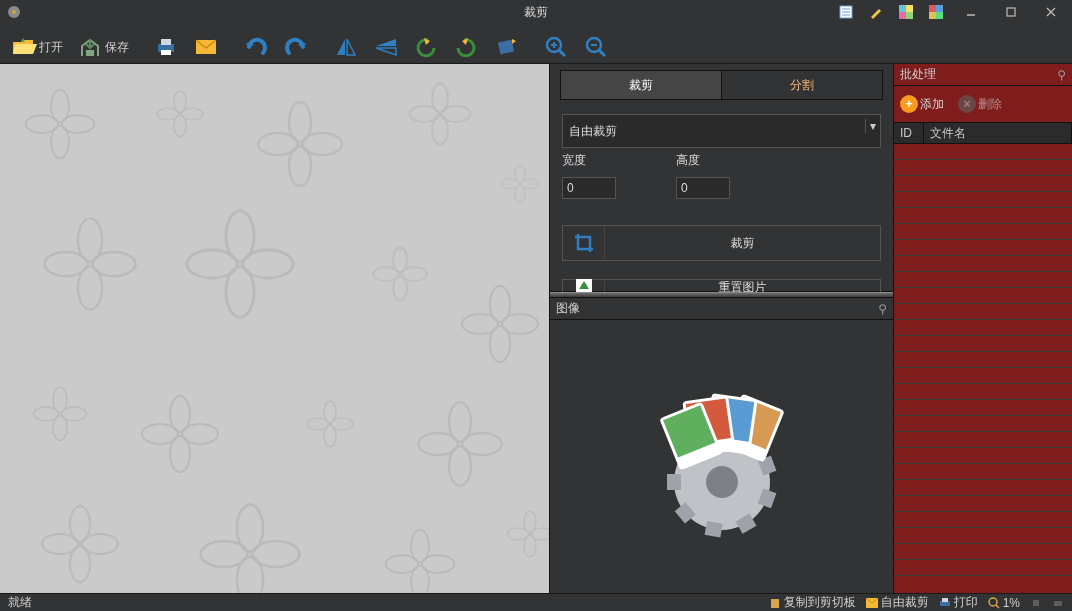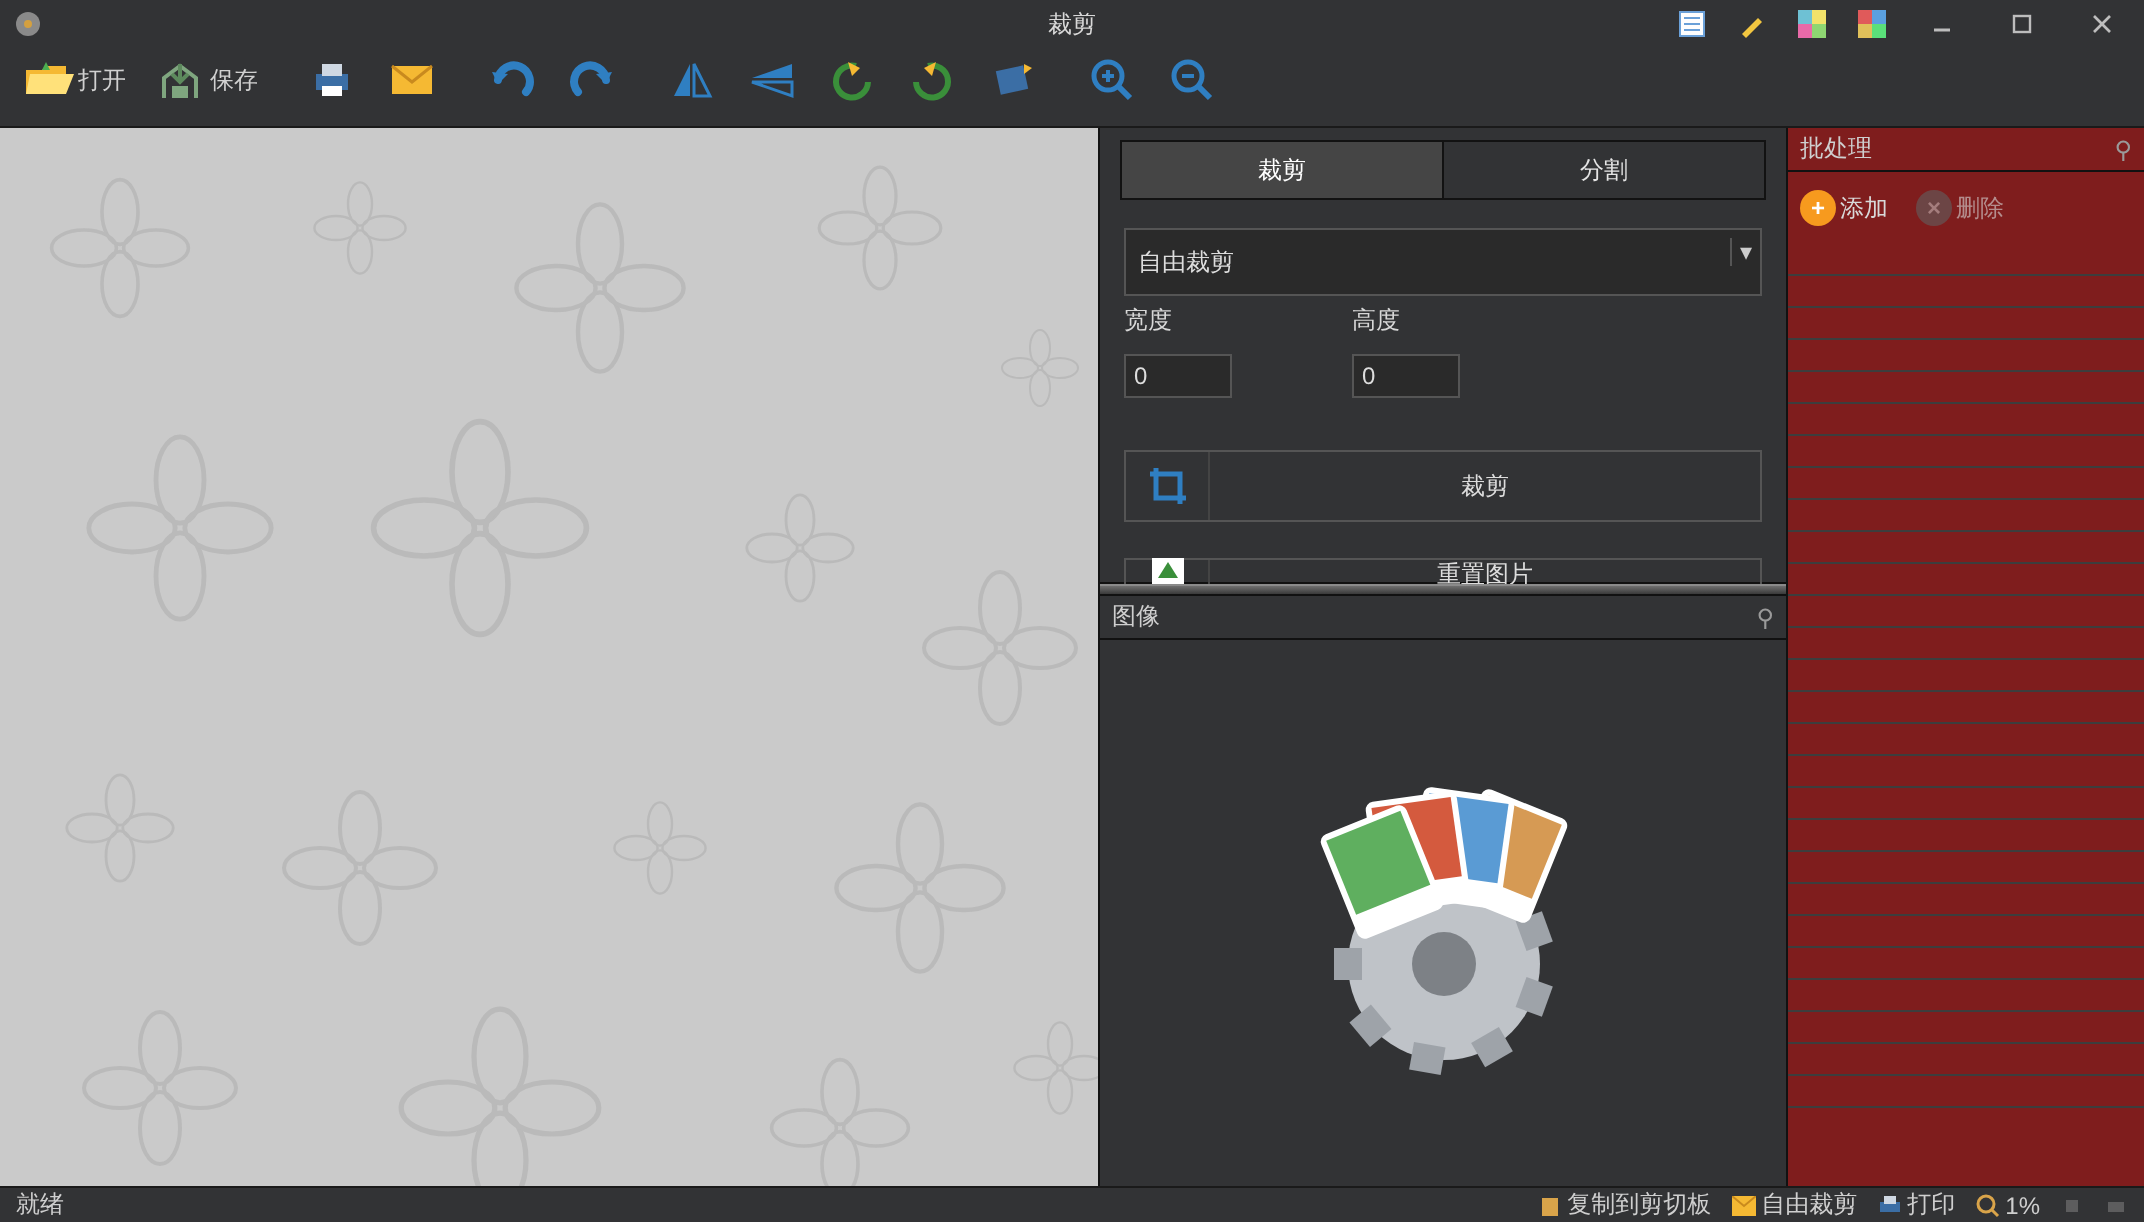--- a/index.html
+++ b/index.html
@@ -3,30 +3,30 @@
 <meta charset="utf-8">
 <style>
 *{box-sizing:border-box;margin:0;padding:0;font-family:"Microsoft YaHei","PingFang SC",sans-serif;font-size:12px;user-select:none}
 html,body{width:1072px;height:611px;overflow:hidden;background:#323335;color:#d8d8d8}
 .titlebar{height:24px;background:#323335;display:flex;align-items:center;position:relative}
 .titlebar .app-icon{width:16px;height:16px;margin:0 6px}
 .titlebar .title{position:absolute;left:50%;transform:translateX(-50%);font-size:12px}
 .titlebar .right-icons{margin-left:auto;display:flex;align-items:center;gap:14px;padding-right:8px}
 .tb-icon{width:16px;height:16px;display:inline-flex;align-items:center;justify-content:center}
 .win-btn{width:26px;height:18px;display:flex;align-items:center;justify-content:center;color:#bdbdbd}
-.toolbar{height:40px;background:#323335;display:flex;align-items:flex-start;padding:0 6px;gap:4px;border-bottom:1px solid #1a1a1a}
+.toolbar{height:40px;background:#323335;display:flex;align-items:flex-end;padding:0 6px;gap:4px;border-bottom:1px solid #1a1a1a}
 .tool-btn{display:flex;flex-direction:row;align-items:center;padding:2px 4px;border:1px solid transparent;border-radius:2px}
 .tool-btn .lbl{margin-left:2px;color:#d0d0d0}
 .sep{width:6px}
 .icon24{width:26px;height:26px;display:flex;align-items:center;justify-content:center}
 .main{display:flex;height:calc(611px - 24px - 40px - 18px)}
 .canvas{width:549px;height:100%;background:#c9c9c9;position:relative;overflow:hidden}
 .mid{width:345px;height:100%;background:#323335;display:flex;flex-direction:column;border-left:1px solid #121212;border-right:1px solid #121212}
 .tabs{display:flex;height:30px;border:1px solid #121212;margin:6px 10px 0 10px}
-.tab{flex:1;display:flex;align-items:center;justify-content:center;border-right:1px solid #121212;color:#e5e5e5}
+.tab{flex:1;display:flex;align-items:center;justify-content:center;border-right:1px solid #121212;color:#fdba74}
 .tab:last-child{border-right:none}
 .tab.active{background:#454545;color:#fff}
 .crop-panel{padding:14px 12px 4px 12px;flex:0 0 auto;border-bottom:1px solid #111}
 .combo{width:100%;height:24px;background:#2a2a2a;border:1px solid #555;display:flex;align-items:center;padding:16px 6px;color:#ddd;position:relative}
 .combo .caret{position:absolute;right:4px;top:4px;border-left:1px solid #555;padding-left:4px;color:#ccc}
 .field-row{display:flex;gap:60px;margin-top:4px}
 .field-col{display:flex;flex-direction:column;gap:8px}
 .num-input{width:54px;height:22px;background:#2a2a2a;border:1px solid #555;color:#ddd;padding:0 4px}
 .big-btn{display:flex;margin-top:26px;height:36px;border:1px solid #555}
 .big-btn .icon-part{width:42px;display:flex;align-items:center;justify-content:center;border-right:1px solid #444}
@@ -359,20 +359,24 @@
     <div class="r-action">
       <div class="act">
         <span class="add-circle">+</span>
         <span>添加</span>
       </div>
       <div class="act" style="opacity:.6">
         <span class="del-circle">×</span>
         <span>删除</span>
       </div>
     </div>
+    <div class="table-head">
+      <div class="th id">ID</div>
+      <div class="th fn">文件名</div>
+    </div>
     <div class="table-body">
       <div class="row"></div>
       <div class="row"></div>
       <div class="row"></div>
       <div class="row"></div>
       <div class="row"></div>
       <div class="row"></div>
       <div class="row"></div>
       <div class="row"></div>
       <div class="row"></div>

